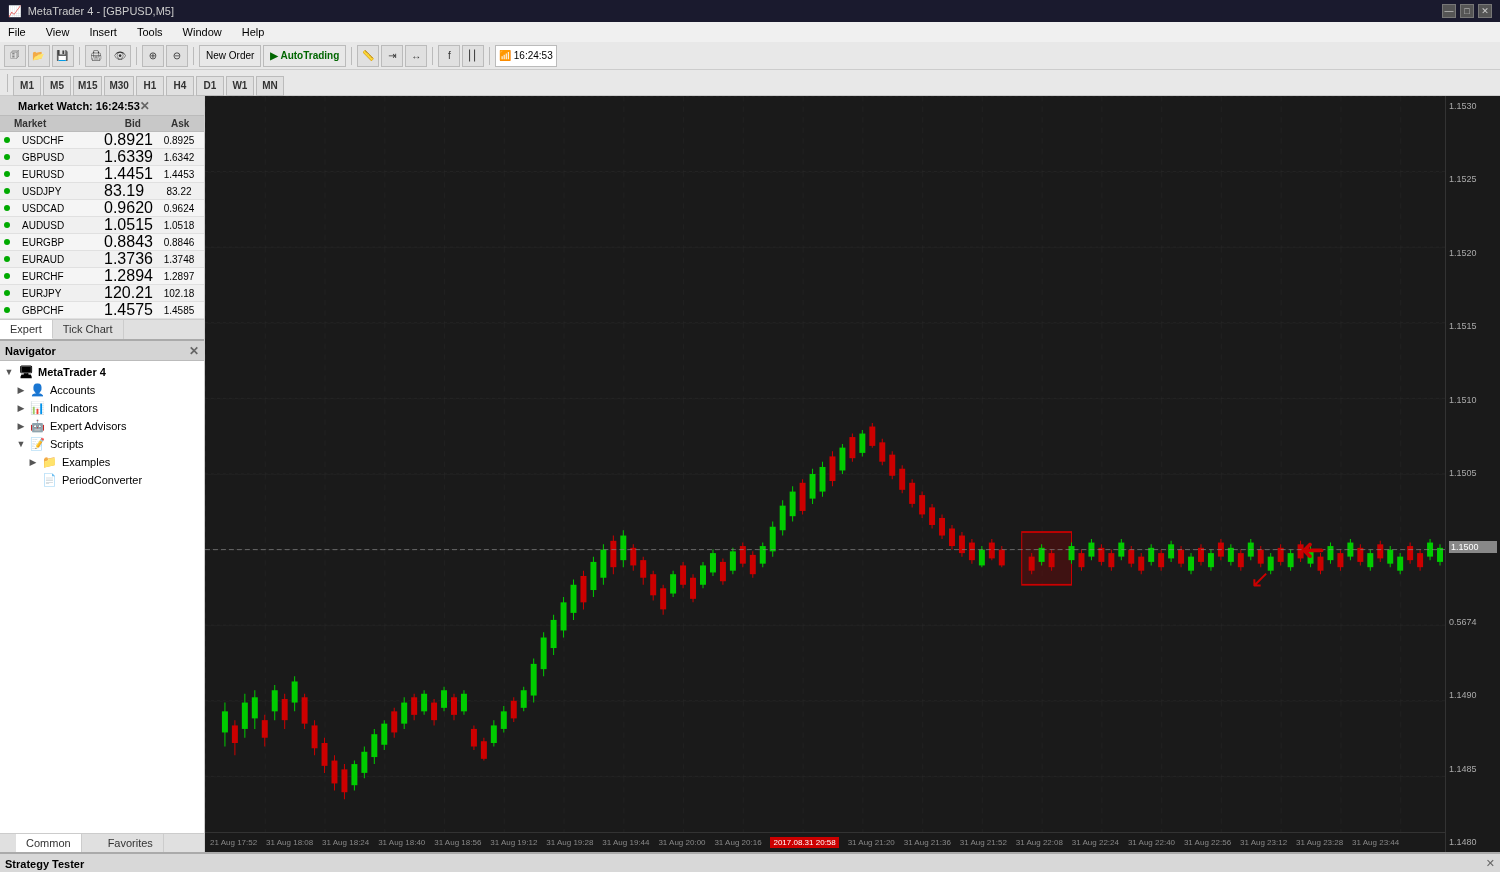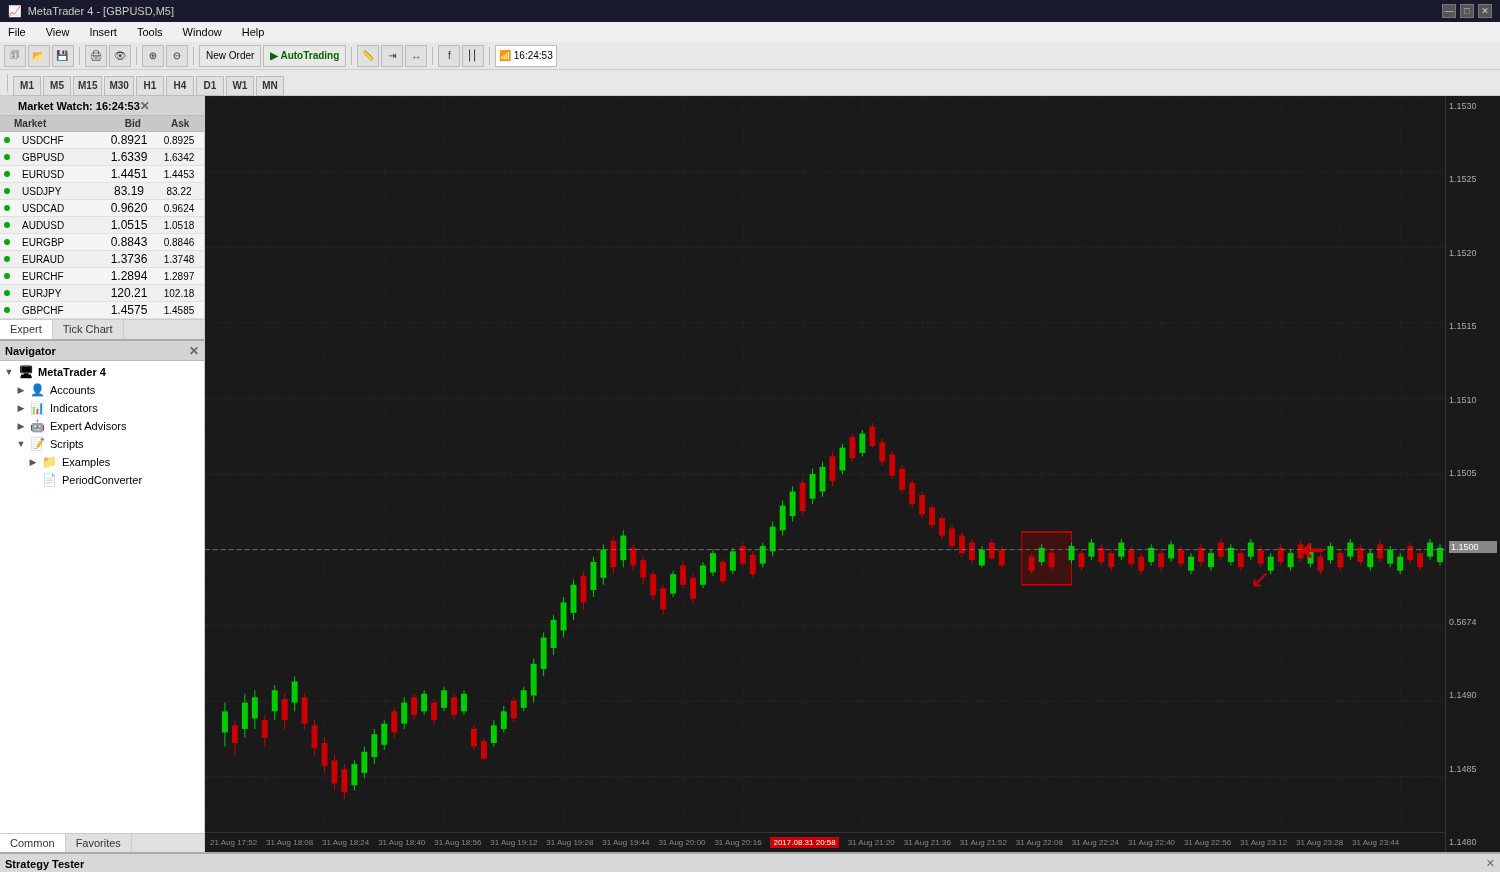--- a/index.html
+++ b/index.html
@@ -37,41 +37,41 @@
     .panel-close { cursor: pointer; font-size: 12px; color: #666; }
 
     .mw-header { display: flex; background: #c8c8c8; border-bottom: 1px solid #bbb; }
     .mw-col { flex: 1; text-align: center; font-size: 10px; font-weight: bold; color: #333; padding: 2px 0; }
     .mw-col:first-child { flex: 2; text-align: left; padding-left: 14px; }
 
     .mw-row { display: flex; align-items: center; border-bottom: 1px solid #e0e0e0; height: 17px; }
     .mw-row:nth-child(even) { background: #f0f0f0; }
     .mw-symbol { display: flex; align-items: center; gap: 12px; flex: 2; font-size: 10px; color: #000; padding-left: 4px; }
     .mw-dot { width: 6px; height: 6px; border-radius: 50%; background: #00aa00; }
-    .mw-bid { flex: 1; text-align: center; font-size: 12px; color: #000; }
+    .mw-bid { flex: 1; font-size: 16px; color: #000; }
     .mw-ask { flex: 1; text-align: center; font-size: 10px; color: #000; }
 
     .mw-tabs { display: flex; border-top: 1px solid #ccc; background: #e0e0e0; }
     .mw-tab { padding: 3px 10px; font-size: 11px; cursor: pointer; border-right: 1px solid #ccc; color: #333; }
     .mw-tab.active { background: #fff; border-bottom: 1px solid #fff; }
 
     
     .navigator { flex: 1; display: flex; flex-direction: column; border-top: 2px solid #aaa; text-align: center; }
     .nav-header { background: #d4d4d4; height: 20px; display: flex; align-items: center; justify-content: space-between; padding: 0 5px; font-weight: bold; font-size: 11px; color: #000; border-bottom: 1px solid #bbb; }
 
     .nav-tree { flex: 1; background: #fff; overflow-y: auto; padding: 2px 0; }
     .nav-item { display: flex; align-items: center; gap: 4px; padding: 2px 4px; cursor: pointer; font-size: 11px; color: #000; }
     .nav-item.level0 { font-weight: bold; }
     .nav-item.level1 { padding-left: 16px; }
     .nav-item.level2 { padding-left: 28px; }
     .nav-expand { font-size: 9px; color: #555; width: 10px; }
     .nav-icon { width: 16px; height: 14px; display: flex; align-items: center; justify-content: center; font-size: 12px; }
 
     .nav-tabs { display: flex; border-top: 1px solid #ccc; background: #e0e0e0; }
-    .nav-tab { padding: 3px 10px; font-size: 11px; cursor: pointer; border-right: 1px solid #ccc; color: #333; }
+    .nav-tab { padding: 3px 10px; font-size: 11px; cursor: pointer; border-right: 1px solid #ccc; color: #333; margin-left: 16px; }
     .nav-tab.active { background: #fff; }
 
     
     .chart-area { flex: 1; background: #000; display: flex; flex-direction: column; position: relative; overflow: hidden; }
 
     .chart-tab-bar { display: flex; align-items: flex-end; background: #2a2a2a; border-bottom: 1px solid #555; height: 22px; }
     .chart-tab { padding: 3px 10px; font-size: 10px; color: #aaa; cursor: pointer; border-right: 1px solid #555; height: 20px; display: flex; align-items: center; }
     .chart-tab.active { background: #1a1a1a; color: #fff; border-top: 1px solid #555; }
 
     .chart-main { flex: 1; position: relative; background: #1a1a1a; }

